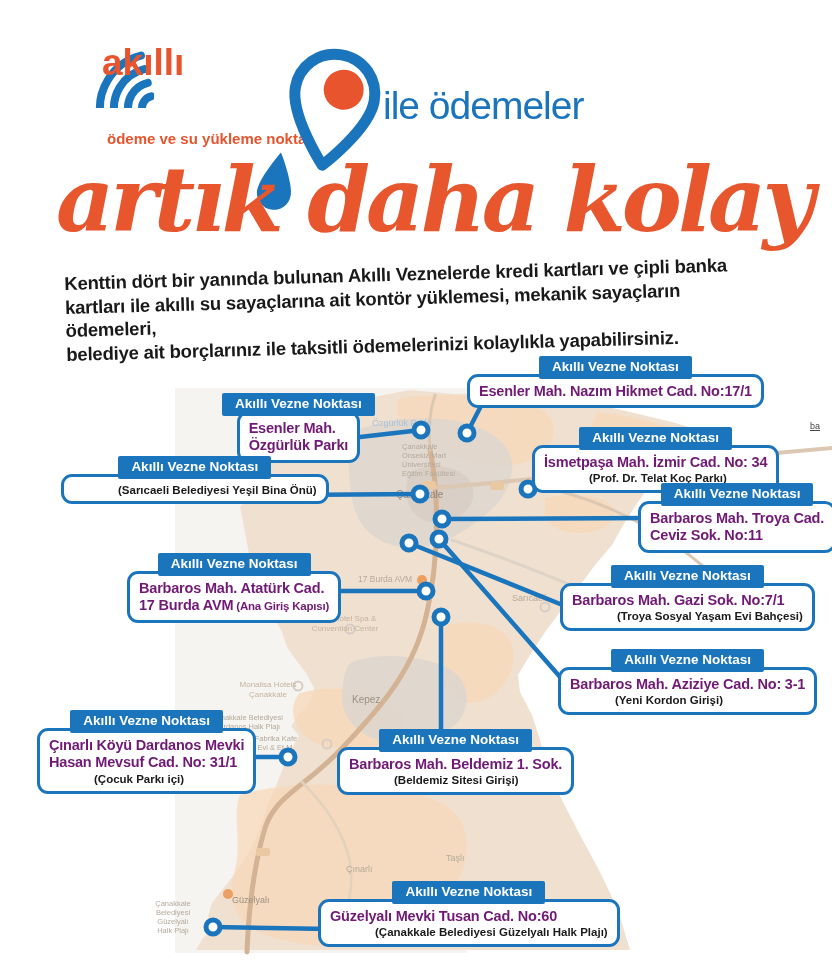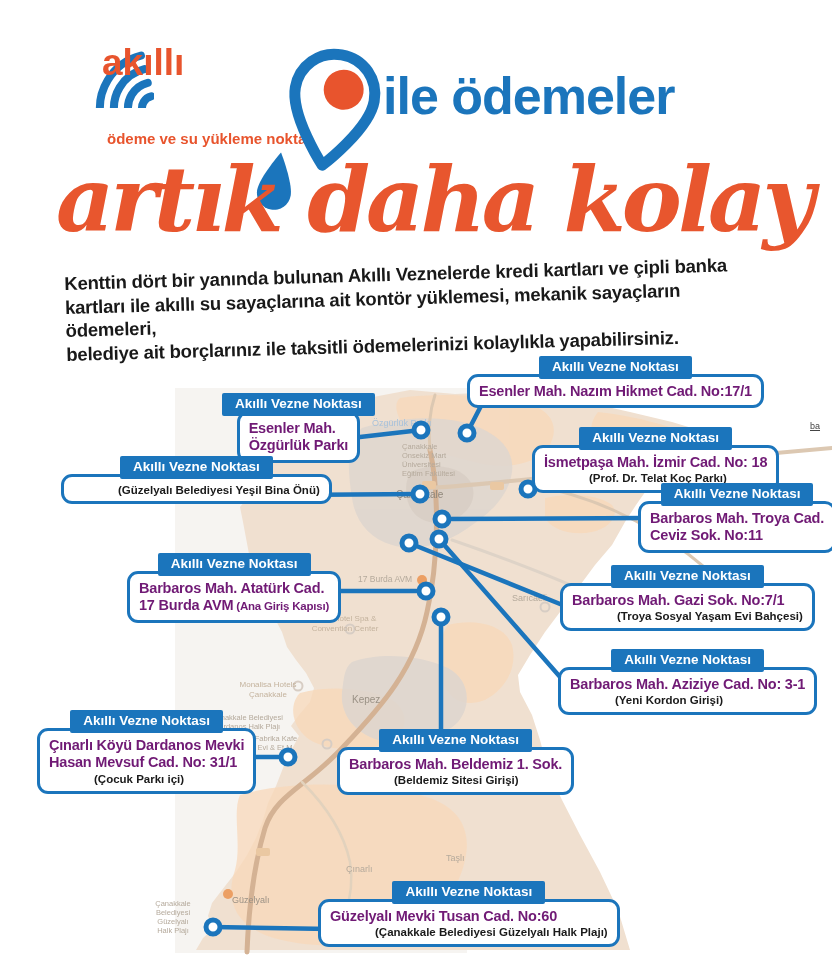--- a/index.html
+++ b/index.html
@@ -13,21 +13,21 @@
   }
   .abs{position:absolute;}
 
   
   #wifi-icon{left:70px;top:24px;}
   #brand-top{left:102px;top:44px;font-size:37px;font-weight:600;color:var(--orange);line-height:1;}
   #brand-main{left:99px;top:66px;font-size:67px;font-weight:800;font-style:italic;color:var(--blue);line-height:1;letter-spacing:-3px;}
   #brand-tagline{left:107px;top:131px;font-size:15px;font-weight:600;color:var(--orange);line-height:1;}
   #pin-icon{left:280px;top:46px;}
   #drop-icon{left:255px;top:150px;}
-  #suffix{left:383px;top:70px;font-size:52px;font-weight:700;color:var(--blue);line-height:1;letter-spacing:-1px;}
+  #suffix{left:383px;top:86px;font-size:39px;font-weight:400;color:var(--blue);line-height:1;letter-spacing:-1px;}
   #headline{
     left:56px;top:150px;width:760px;white-space:nowrap;
     font-family:"DejaVu Serif",serif;font-style:italic;font-weight:700;
     font-size:90px;line-height:1.1;color:#E8562E;letter-spacing:-4px;
   }
   #intro{
     left:64px;top:272px;width:700px;
     font-size:18.5px;font-weight:700;color:#191919;line-height:1.28;
     transform:rotate(-1.6deg);transform-origin:left top;letter-spacing:-0.2px;
   }
@@ -203,29 +203,29 @@
       <div class="tab">Akıllı Vezne Noktası</div>
       <div class="box">
           <div class="main">Esenler Mah.</div>
           <div class="main">Özgürlük Parkı</div>
         </div>
     </div>
 
     <div class="callout" style="left: 532px; top: 427px;">
       <div class="tab">Akıllı Vezne Noktası</div>
       <div class="box">
-          <div class="main">İsmetpaşa Mah. İzmir Cad. No: 18</div>
+          <div class="main">İsmetpaşa Mah. İzmir Cad. No: 34</div>
           <div class="note">(Prof. Dr. Telat Koç Parkı)</div>
         </div>
     </div>
 
     <div class="callout" style="left: 61px; top: 456px;">
       <div class="tab">Akıllı Vezne Noktası</div>
       <div class="box">
-          <div class="note">(Güzelyalı Belediyesi Yeşil Bina Önü)</div>
+          <div class="note">(Sarıcaeli Belediyesi Yeşil Bina Önü)</div>
         </div>
     </div>
 
     <div class="callout" style="left: 638px; top: 483px;">
       <div class="tab">Akıllı Vezne Noktası</div>
       <div class="box">
           <div class="main">Barbaros Mah. Troya Cad.</div>
           <div class="main">Ceviz Sok. No:11</div>
         </div>
     </div>

